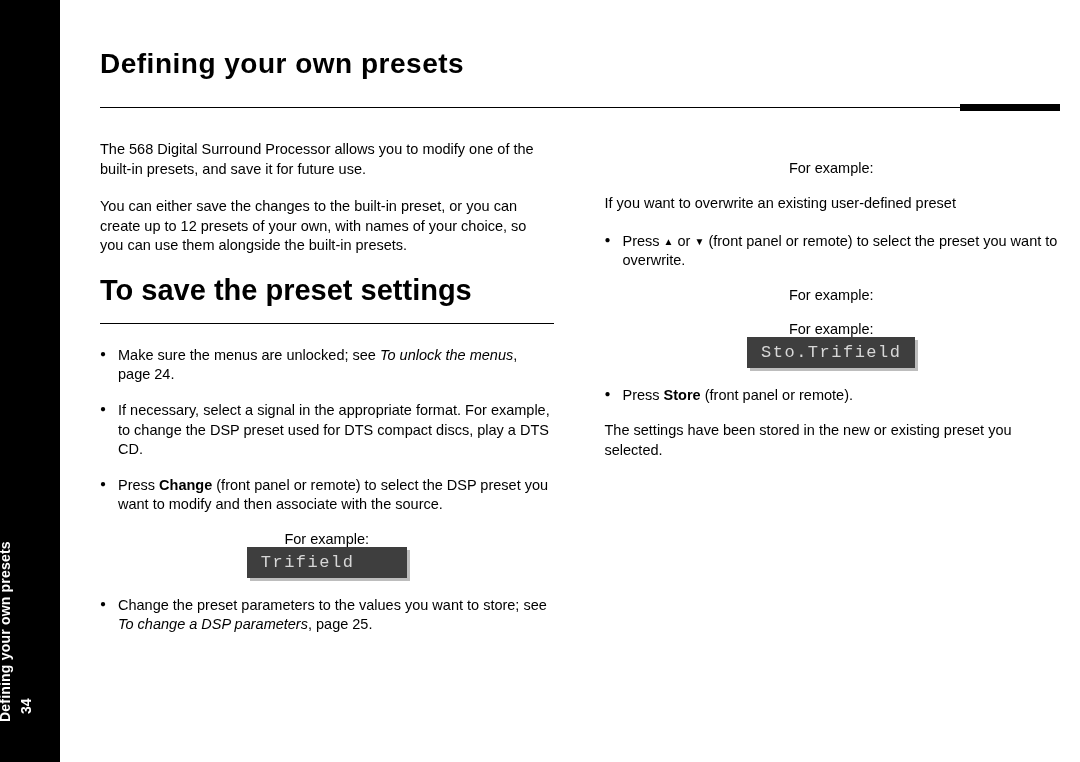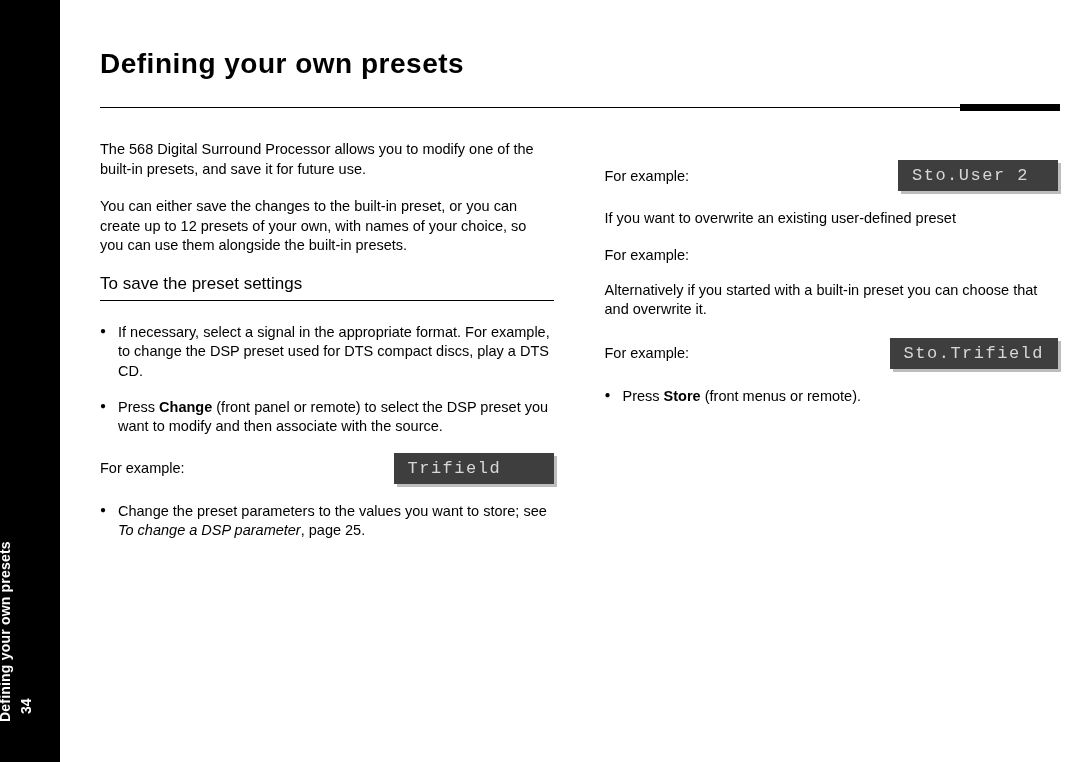--- a/index.html
+++ b/index.html
@@ -60,24 +60,24 @@
     position: absolute; right: 0; top: 0;
     width: 100px; height: 7px; background: #000;
   }
   .cols {
     display: flex;
     gap: 51px;
   }
   .col { width: 460px; }
   p { font-size: 14.5px; line-height: 1.35; margin-bottom: 18px; }
   h2 {
-    font-weight: normal;
-    font-size: 17px;
+    font-weight: bold;
+    font-size: 29px;
     margin-top: 8px;
-    margin-bottom: 6px;
+    margin-bottom: 16px;
   }
   .h2-rule {
     height: 1px; width: 100%; background: #000;
     margin-bottom: 22px;
   }
   .bullet {
     position: relative;
     padding-left: 18px;
     font-size: 14.5px;
     line-height: 1.35;
@@ -89,20 +89,21 @@
     left: 0; top: 1px;
     font-size: 10px;
   }
   em { font-style: italic; }
   b { font-weight: bold; }
   .lcd-row {
     display: flex;
     align-items: center;
     justify-content: space-between;
     margin-bottom: 18px;
+    flex-direction: column;
   }
   .lcd-row .lead { font-size: 14.5px; }
   .lcd {
     display: inline-block;
     background: #3e3e3e;
     color: #d7d7d7;
     font-family: "Courier New", monospace;
     font-size: 17px;
     letter-spacing: 1.5px;
     padding: 6px 14px;
@@ -130,61 +131,66 @@
 
     <div class="cols">
 
       <div class="col">
         <p>The 568 Digital Surround Processor allows you to modify one of the built-in presets, and save it for future use.</p>
         <p>You can either save the changes to the built-in preset, or you can create up to 12 presets of your own, with names of your choice, so you can use them alongside the built-in presets.</p>
 
         <h2>To save the preset settings</h2>
         <div class="h2-rule"></div>
 
+        <div class="bullet">
+          <span>Make sure the menus are unlocked; see </span><em>To unlock the menus</em><span>, page 24.</span>
+        </div>
 
         <div class="bullet">
           <span>If necessary, select a signal in the appropriate format. For example, to change the DSP preset used for DTS compact discs, play a DTS CD.</span>
         </div>
 
         <div class="bullet">
           <span>Press </span><b>Change</b><span> (front panel or remote) to select the DSP preset you want to modify and then associate with the source.</span>
         </div>
 
         <div class="lcd-row">
           <span class="lead">For example:</span>
           <span class="lcd">Trifield</span>
         </div>
 
         <div class="bullet">
-          <span>Change the preset parameters to the values you want to store; see </span><em>To change a DSP parameter</em><span>, page 25.</span>
+          <span>Change the preset parameters to the values you want to store; see </span><em>To change a DSP parameters</em><span>, page 25.</span>
         </div>
       </div>
 
       <div class="col">
 
         <div style="height:20px"></div>
         <div class="lcd-row">
           <span class="lead">For example:</span>
-          <span class="lcd">Sto.User 2</span>
         </div>
 
         <p>If you want to overwrite an existing user-defined preset</p>
 
+        <div class="bullet">
+          <span>Press </span><span class="tri">▲</span><span> or </span><span class="tri">▼</span><span> (front panel or remote) to select the preset you want to overwrite.</span>
+        </div>
 
         <div class="lcd-row">
           <span class="lead">For example:</span>
         </div>
 
-        <p>Alternatively if you started with a built-in preset you can choose that and overwrite it.</p>
 
         <div class="lcd-row">
           <span class="lead">For example:</span>
           <span class="lcd">Sto.Trifield</span>
         </div>
 
         <div class="bullet">
-          <span>Press </span><b>Store</b><span> (front menus or remote).</span>
+          <span>Press </span><b>Store</b><span> (front panel or remote).</span>
         </div>
 
+        <p>The settings have been stored in the new or existing preset you selected.</p>
       </div>
     </div>
   </div>
 </div>
 
 </body></html>

